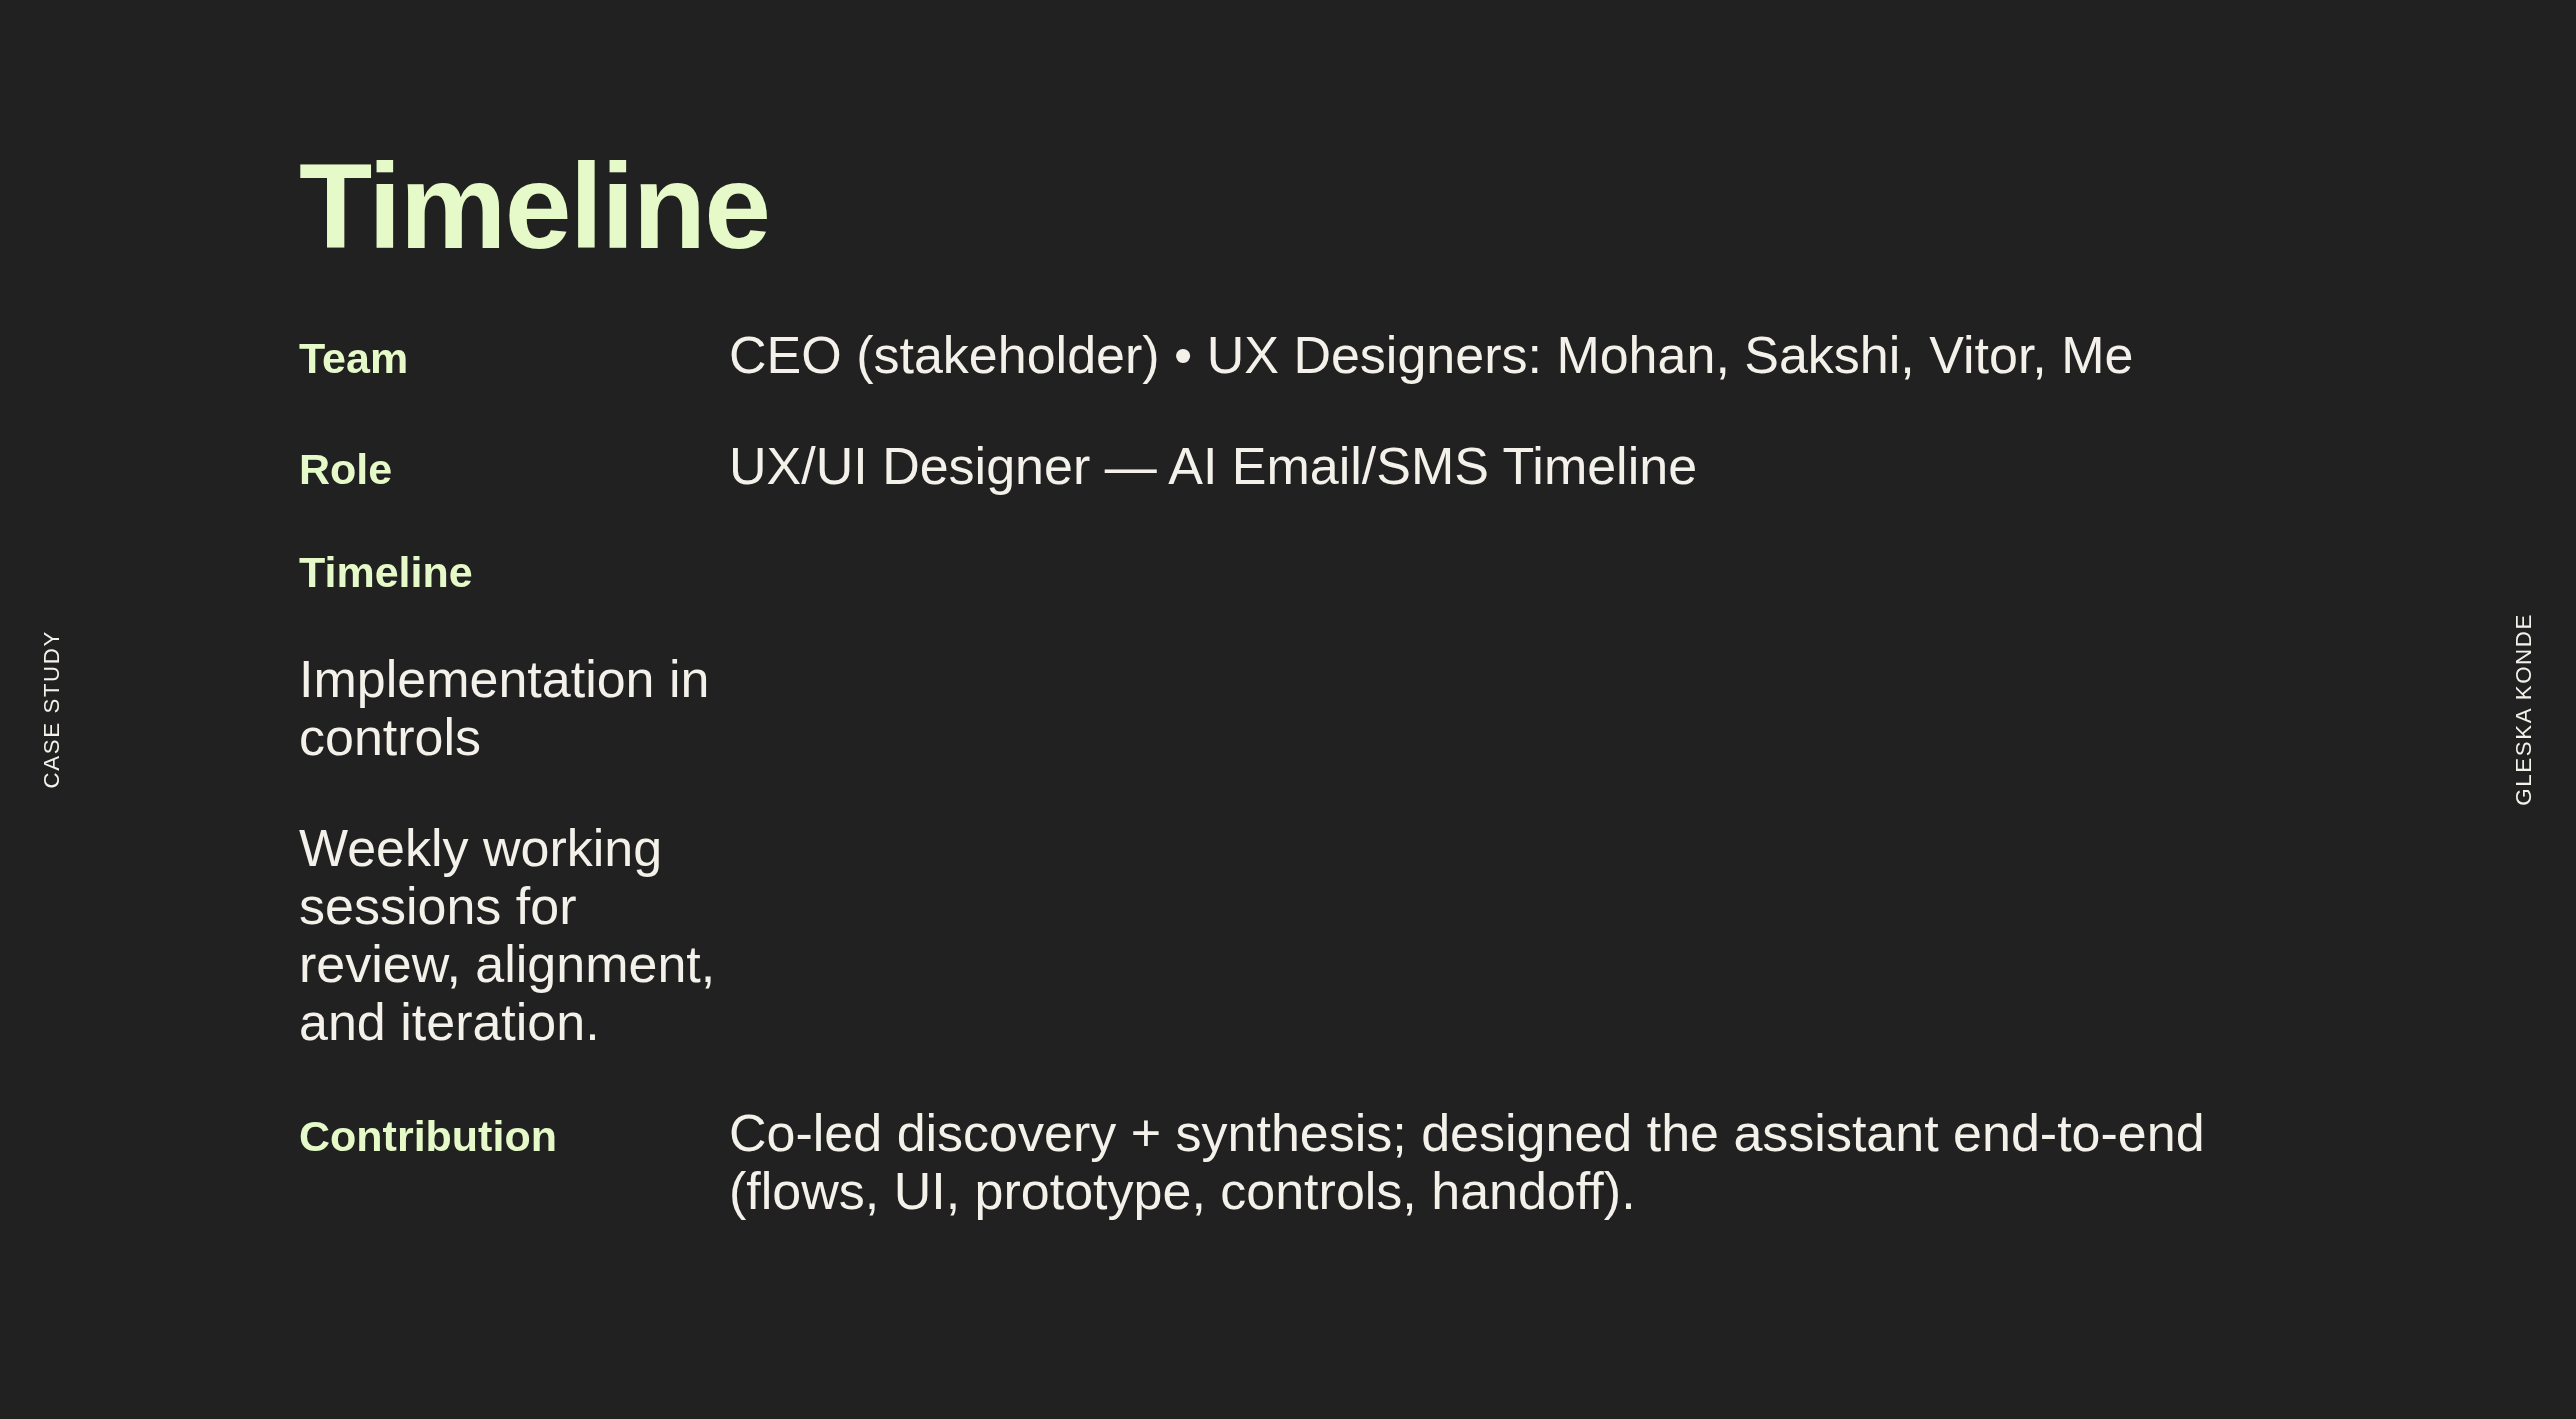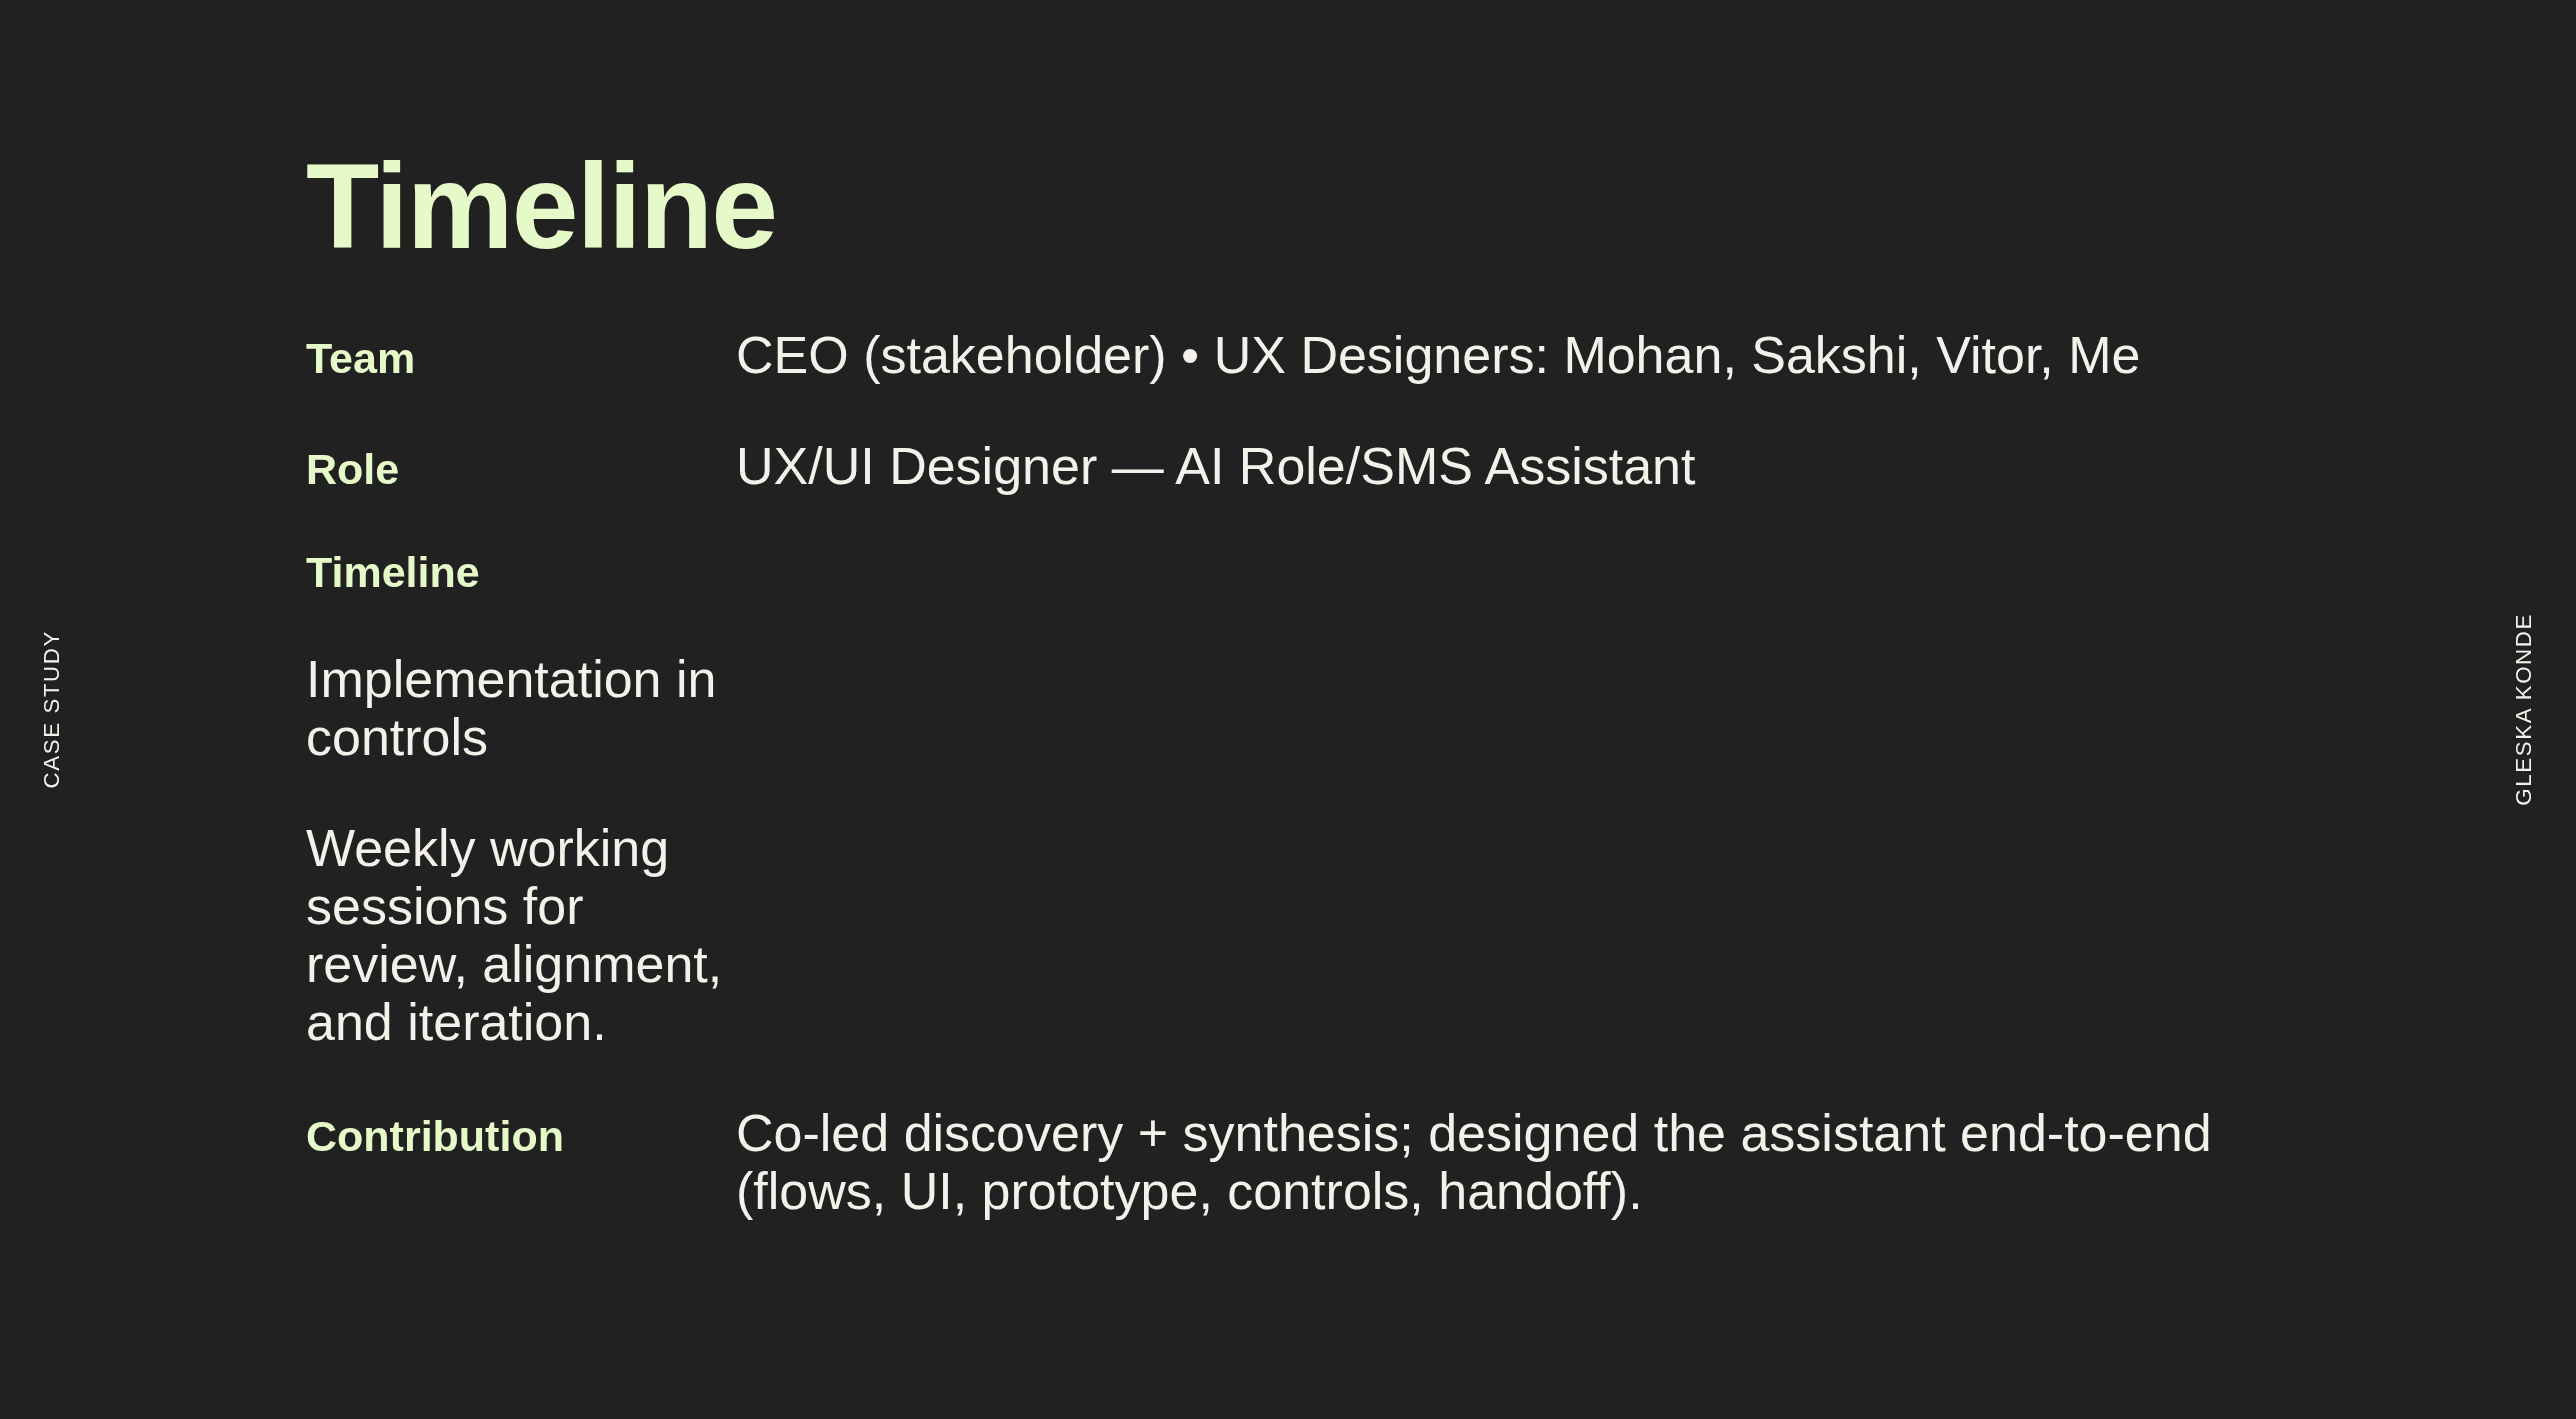--- a/index.html
+++ b/index.html
@@ -27,21 +27,21 @@
     font-size:22.3px;
     letter-spacing:1.6px;
     font-weight:400;
     color:var(--text);
     text-transform:uppercase;
     white-space:nowrap;
   }
   
   .content{
     position:absolute;
-    left:306px;top:146px;
+    left:299px;top:146px;
     width:1978px;
   }
   .page-title{
     font-size:120px;
     line-height:1.0;
     font-weight:700;
     letter-spacing:-0.015em;
     color:var(--accent);
   }
   .rows{
@@ -84,21 +84,21 @@
 <main class="content">
   <h1 class="page-title">Timeline</h1>
 
   <div class="rows">
     <div class="row">
       <div class="label">Team</div>
       <div class="value">CEO (stakeholder) • UX Designers: Mohan, Sakshi, Vitor, Me</div>
     </div>
     <div class="row">
       <div class="label">Role</div>
-      <div class="value">UX/UI Designer — AI Role/SMS Assistant</div>
+      <div class="value">UX/UI Designer — AI Email/SMS Timeline</div>
     </div>
     <div class="row">
       <div class="label">Timeline</div>
     </div>
     <div class="row">
       <div class="value">Implementation in controls</div>
     </div>
     <div class="row">
       <div class="value">Weekly working sessions for review, alignment, and iteration.</div>
     </div>

